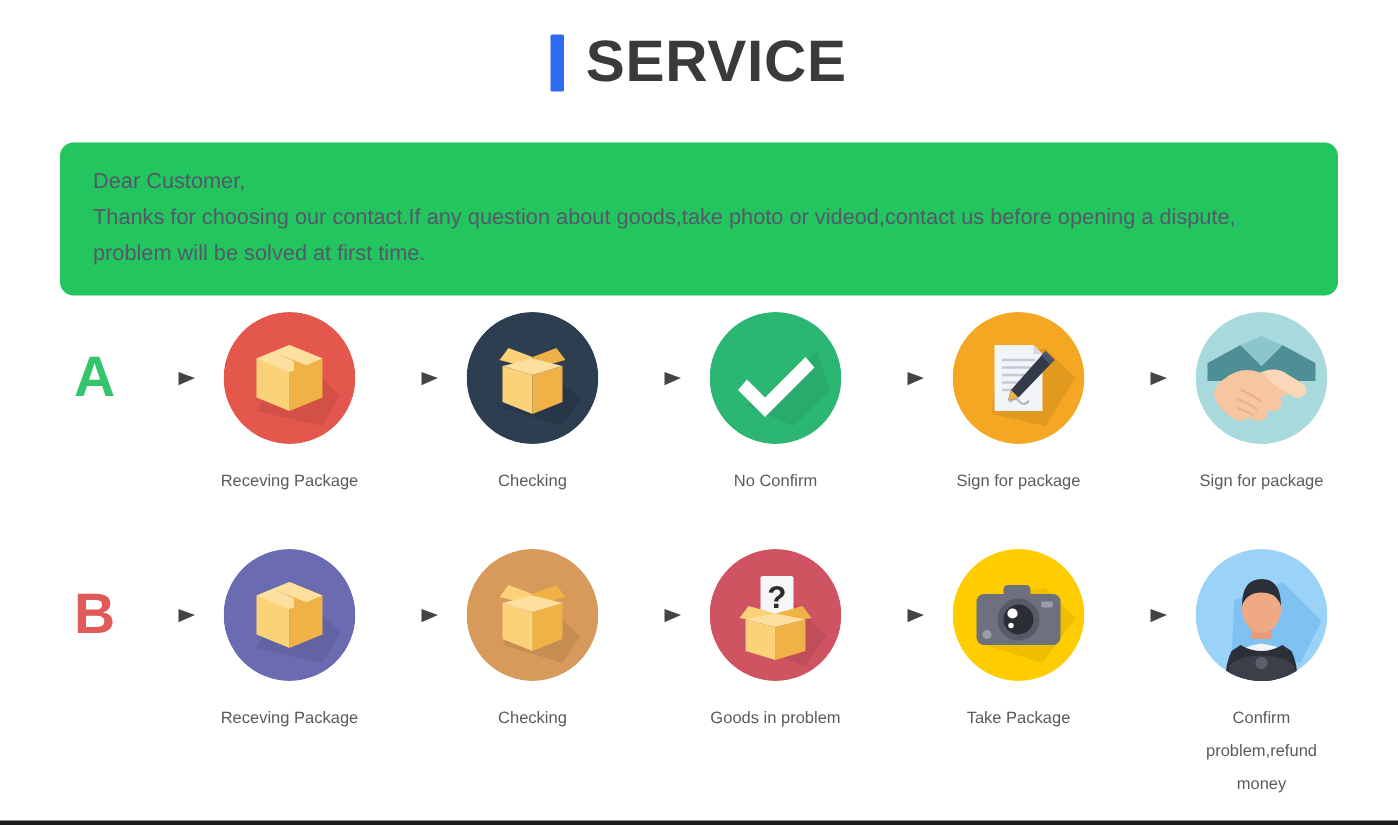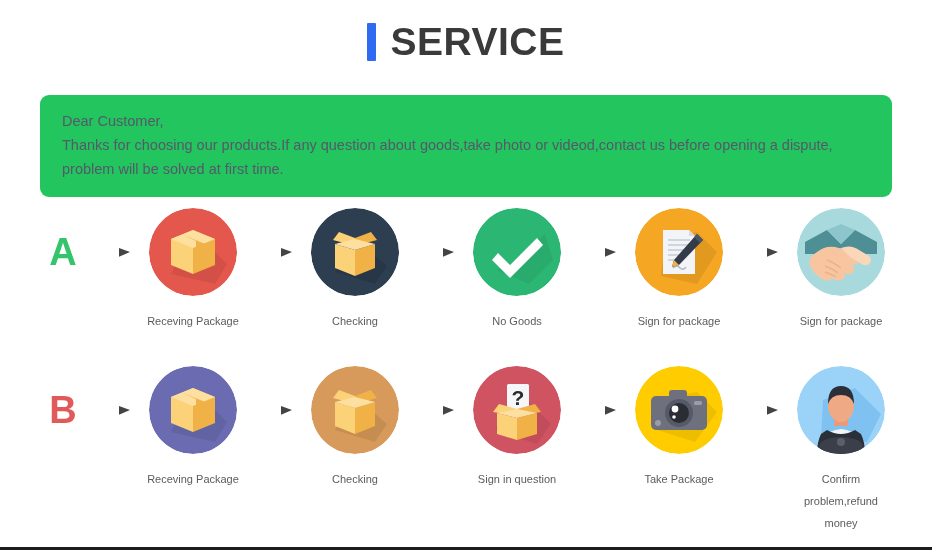--- a/index.html
+++ b/index.html
@@ -132,21 +132,21 @@
 
 <div class="page">
 
   <div class="title-row">
     <span class="title-bar"></span>
     <span class="title-text">SERVICE</span>
   </div>
 
   <div class="notice">
     <div class="notice-line">Dear Customer,</div>
-    <div class="notice-line">Thanks for choosing our products.If any question about goods,take photo or videod,contact us before opening a dispute,</div>
+    <div class="notice-line">Thanks for choosing our contact.If any question about goods,take photo or videod,contact us before opening a dispute,</div>
     <div class="notice-line">problem will be solved at first time.</div>
   </div>
 
   <div class="flow flow-a">
     <div class="branch-letter letter-a">A</div>
 
     <div class="arrow">
       <svg width="38" height="16" viewBox="0 0 38 16">
           <path d="M0 8.8 L26 8.8 L26 4 L37 8 L26 12.8 L26 8.8 Z" fill="#444"></path>
         </svg>
@@ -194,21 +194,21 @@
     </div>
 
     <div class="step">
       <div class="icon-circle">
         <svg width="88" height="88" viewBox="0 0 88 88">
           <circle cx="44" cy="44" r="44" fill="#2bb673"></circle>
           <path d="M37 56 L72 26 L80 52 L56 76 L24 62 Z" fill="#000" opacity="0.06"></path>
           <path d="M25 45 L37 57 L64 30 L70 37 L37 70 L19 52 Z" fill="#ffffff"></path>
         </svg>
       </div>
-      <div class="step-label">No Goods</div>
+      <div class="step-label">No Confirm</div>
     </div>
 
     <div class="arrow">
       <svg width="38" height="16" viewBox="0 0 38 16">
           <path d="M0 8.8 L26 8.8 L26 4 L37 8 L26 12.8 L26 8.8 Z" fill="#444"></path>
         </svg>
     </div>
 
     <div class="step">
       <div class="icon-circle">
@@ -315,21 +315,21 @@
           <path d="M44 24 L78 58 L64 78 L22 64 Z" fill="#000" opacity="0.07"></path>
           <rect x="34" y="18" width="22" height="26" rx="1.5" fill="#f4f6f8"></rect>
           <text x="45" y="39" font-family="Liberation Sans, sans-serif" font-size="21" font-weight="bold" fill="#2b2b2b" text-anchor="middle">?</text>
           <path d="M44 50 L44 43 L26 38 L20 46 Z" fill="#fbd277"></path>
           <path d="M44 50 L44 43 L62 38 L68 46 Z" fill="#f0b246"></path>
           <path d="M44 52 L64 47 L64 68 L44 74 Z" fill="#f0b246"></path>
           <path d="M44 52 L24 47 L24 68 L44 74 Z" fill="#fbd277"></path>
           <path d="M24 47 L44 43 L64 47 L44 52 Z" fill="#fde0a0"></path>
         </svg>
       </div>
-      <div class="step-label">Sign in question</div>
+      <div class="step-label">Goods in problem</div>
     </div>
 
     <div class="arrow">
       <svg width="38" height="16" viewBox="0 0 38 16">
           <path d="M0 8.8 L26 8.8 L26 4 L37 8 L26 12.8 L26 8.8 Z" fill="#444"></path>
         </svg>
     </div>
 
     <div class="step">
       <div class="icon-circle">

